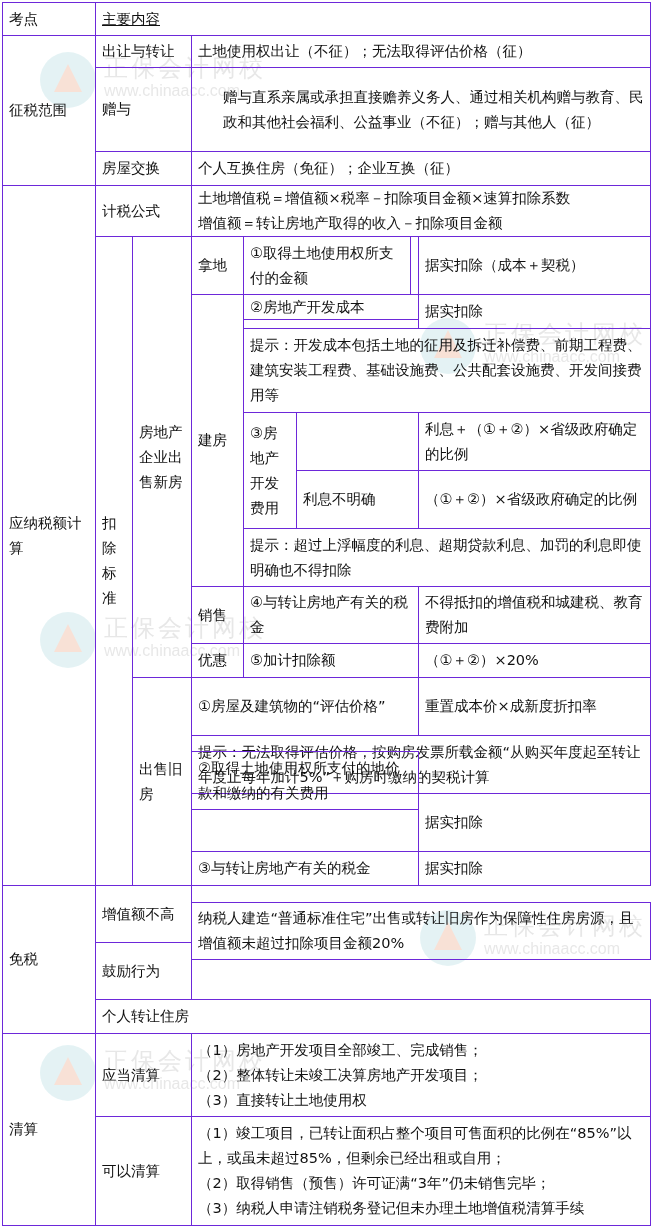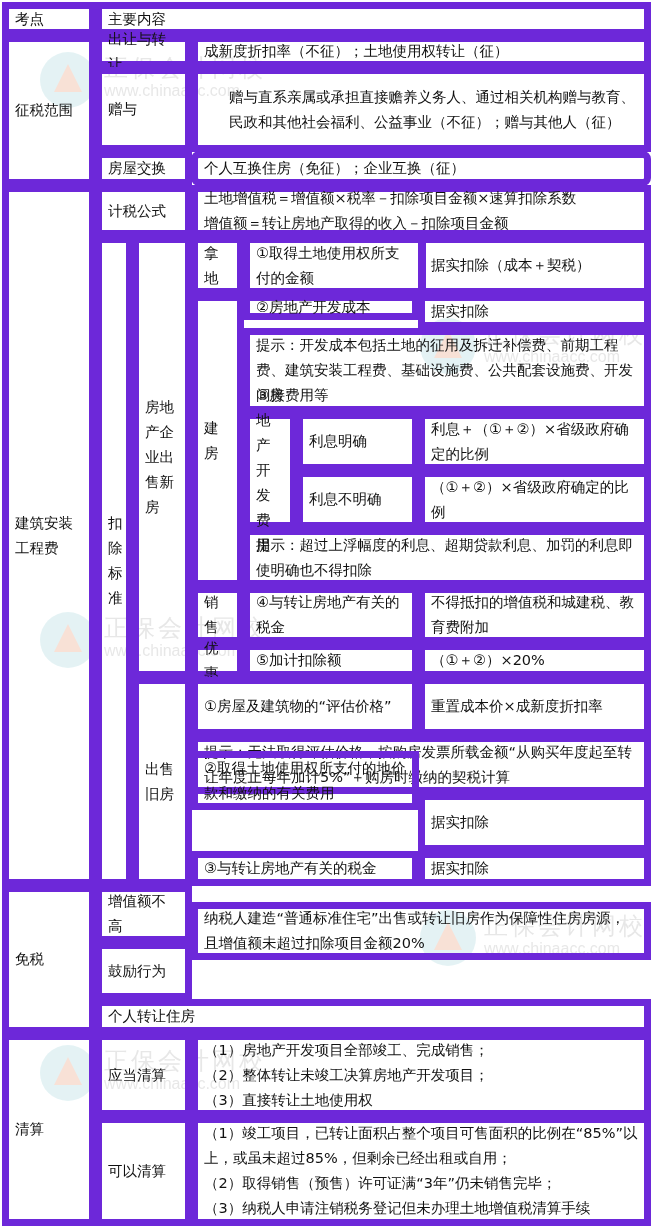--- a/index.html
+++ b/index.html
@@ -1,19 +1,19 @@
 <!DOCTYPE html>
 <html><head>
 <meta charset="utf-8">
 <style>
   html, body { margin: 0; padding: 0; background: #ffffff; }
   body { width: 654px; height: 1228px; position: relative; overflow: hidden;
          font-family: "DejaVu Sans", "Liberation Sans", sans-serif; color: #111; }
   .page { position: absolute; left: 0; top: 0; width: 654px; height: 1228px; }
-  .cell { position: absolute; box-sizing: border-box; border: 7px solid #6d28d9;
+  .cell { position: absolute; box-sizing: border-box; border: 1px solid #6d28d9;
           display: flex; align-items: center; font-size: 14.5px; line-height: 25px;
           padding: 0 6px; background: transparent; }
   .cell .txt { white-space: pre-wrap; word-break: break-all; }
   .cell.vert .txt { width: 16px; }
   .wm { position: absolute; pointer-events: none; opacity: 0.55; }
   .wm .logo { position: absolute; width: 56px; height: 56px; border-radius: 50%;
               background: #cfe9ec; }
   .wm .logo::after { content: ""; position: absolute; left: 14px; top: 12px;
               width: 0; height: 0; border-left: 14px solid transparent;
               border-right: 14px solid transparent; border-bottom: 28px solid #f3c9b6; }
@@ -49,48 +49,48 @@
   </div>
   <div class="wm" style="left:40px;top:1045px;width:260px;height:70px;">
     <div class="logo"></div>
     <div class="t1">正保会计网校</div>
     <div class="t2">www.chinaacc.com</div>
   </div>
 
   <div class="cell" style="left:2px;top:2px;width:94px;height:34px;">
     <span class="txt">考点</span>
     </div>
-  <div class="cell" style="left:95px;top:2px;width:556px;height:34px;">
+  <div class="cell" style="left:95px;top:2px;width:556px;height:34px;text-decoration:underline;">
     <span class="txt">主要内容</span>
     </div>
 
   <div class="cell" style="left:2px;top:35px;width:94px;height:151px;">
     <span class="txt">征税范围</span>
     </div>
   <div class="cell" style="left:95px;top:35px;width:97px;height:33px;">
     <span class="txt">出让与转让</span>
     </div>
   <div class="cell" style="left:191px;top:35px;width:460px;height:33px;">
-    <span class="txt">成新度折扣率（不征）；土地使用权转让（征）</span>
+    <span class="txt">土地使用权出让（不征）；无法取得评估价格（征）</span>
     </div>
   <div class="cell" style="left:95px;top:67px;width:97px;height:85px;">
     <span class="txt">赠与</span>
     </div>
   <div class="cell" style="left:191px;top:67px;width:460px;height:85px;padding-left:31px;">
     <span class="txt">赠与直系亲属或承担直接赡养义务人、通过相关机构赠与教育、民政和其他社会福利、公益事业（不征）；赠与其他人（征）</span>
     </div>
   <div class="cell" style="left:95px;top:151px;width:97px;height:35px;">
     <span class="txt">房屋交换</span>
     </div>
-  <div class="cell" style="left:191px;top:151px;width:460px;height:35px;border-radius:8px;">
+  <div class="cell" style="left:191px;top:151px;width:460px;height:35px;">
     <span class="txt">个人互换住房（免征）；企业互换（征）</span>
     </div>
 
   <div class="cell" style="left:2px;top:185px;width:94px;height:701px;">
-    <span class="txt">建筑安装工程费</span>
+    <span class="txt">应纳税额计算</span>
     </div>
 
   <div class="cell" style="left:95px;top:185px;width:97px;height:52px;">
     <span class="txt">计税公式</span>
     </div>
   <div class="cell" style="left:191px;top:185px;width:460px;height:52px;flex-direction:column;align-items:flex-start;justify-content:center;">
     <span class="txt">土地增值税＝增值额×税率－扣除项目金额×速算扣除系数</span>
     <span class="txt">增值额＝转让房地产取得的收入－扣除项目金额</span>
     </div>
 
@@ -98,44 +98,41 @@
     <span class="txt">扣除标准</span>
     </div>
 
   <div class="cell" style="left:132px;top:236px;width:60px;height:442px;">
     <span class="txt">房地产企业出售新房</span>
     </div>
 
   <div class="cell" style="left:191px;top:236px;width:53px;height:59px;">
     <span class="txt">拿地</span>
     </div>
-  <div class="cell" style="left:243px;top:236px;width:183px;height:59px;">
+  <div class="cell" style="left:243px;top:236px;width:168px;height:59px;">
     <span class="txt">①取得土地使用权所支付的金额</span>
     </div>
   <div class="cell" style="left:418px;top:236px;width:233px;height:59px;">
     <span class="txt">据实扣除（成本＋契税）</span>
     </div>
 
   <div class="cell" style="left:191px;top:294px;width:53px;height:293px;">
     <span class="txt">建房</span>
     </div>
   <div class="cell" style="left:243px;top:294px;width:176px;height:26px;">
     <span class="txt">②房地产开发成本</span>
     </div>
   <div class="cell" style="left:418px;top:294px;width:233px;height:35px;">
     <span class="txt">据实扣除</span>
     </div>
   <div class="cell" style="left:243px;top:328px;width:408px;height:85px;">
     <span class="txt">提示：开发成本包括土地的征用及拆迁补偿费、前期工程费、建筑安装工程费、基础设施费、公共配套设施费、开发间接费用等</span>
     </div>
   <div class="cell" style="left:243px;top:412px;width:54px;height:117px;">
     <span class="txt">③房地产开发费用</span>
-    </div>
-  <div class="cell" style="left:296px;top:412px;width:123px;height:59px;">
-    <span class="txt">利息明确</span>
     </div>
   <div class="cell" style="left:418px;top:412px;width:233px;height:59px;">
     <span class="txt">利息＋（①＋②）×省级政府确定的比例</span>
     </div>
   <div class="cell" style="left:296px;top:470px;width:123px;height:59px;">
     <span class="txt">利息不明确</span>
     </div>
   <div class="cell" style="left:418px;top:470px;width:233px;height:59px;">
     <span class="txt">（①＋②）×省级政府确定的比例</span>
     </div>

